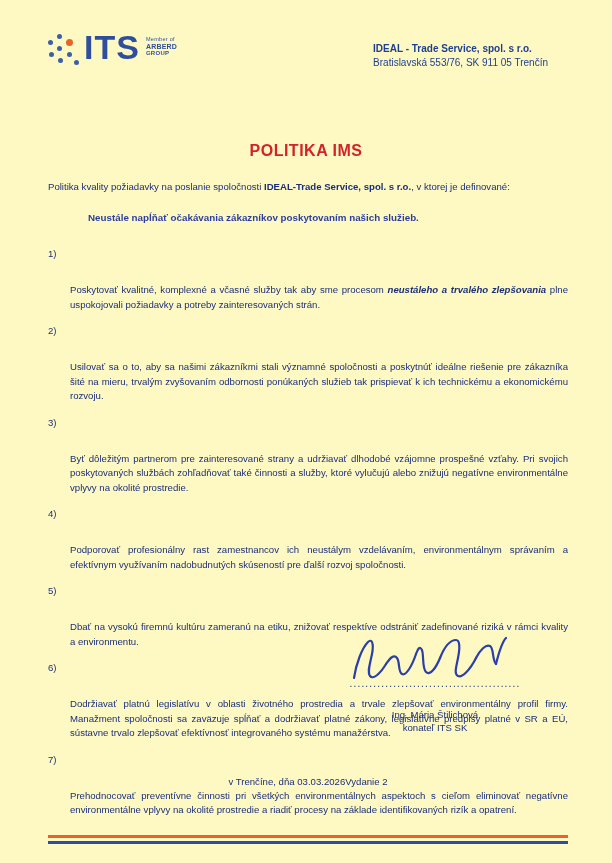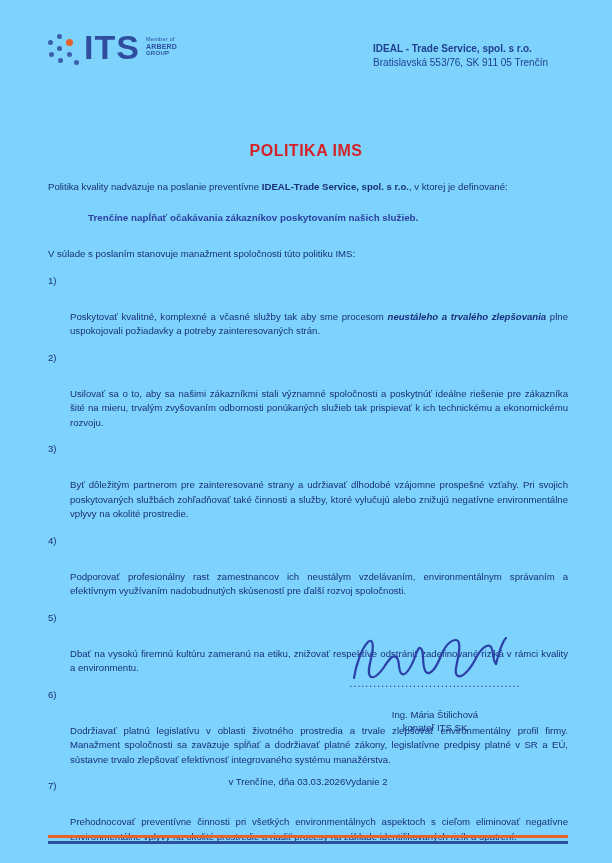--- a/index.html
+++ b/index.html
@@ -12,21 +12,21 @@
     height: 863px;
     position: relative;
     font-family: "Liberation Sans", sans-serif;
     color: #1a1a6e;
     overflow: hidden;
   }
 
   .page {
     position: absolute;
     inset: 0;
-    background: #7dd3fc;
+    background: #fef9c3;
   }
 
   
   .header {
     position: absolute;
     top: 30px;
     left: 48px;
     right: 48px;
     height: 60px;
   }
@@ -244,26 +244,25 @@
       <div class="c-name">IDEAL - Trade Service, spol. s r.o.</div>
       <div class="c-addr">Bratislavská 553/76, SK 911 05 Trenčín</div>
     </div>
   </div>
 
   <div class="doc-title">POLITIKA IMS</div>
 
   <div class="content">
 
     <div class="para">
-      <span>Politika kvality nadväzuje na poslanie preventívne </span><b>IDEAL-Trade Service, spol. s r.o.</b><span>, v ktorej je definované:</span>
+      <span>Politika kvality požiadavky na poslanie spoločnosti </span><b>IDEAL-Trade Service, spol. s r.o.</b><span>, v ktorej je definované:</span>
     </div>
 
-    <div class="highlight">Trenčíne napĺňať očakávania zákazníkov poskytovaním našich služieb.</div>
-
-    <div class="intro2">V súlade s poslaním stanovuje manažment spoločnosti túto politiku IMS:</div>
+    <div class="highlight">Neustále napĺňať očakávania zákazníkov poskytovaním našich služieb.</div>
+
 
     <ol class="points">
       <li>
         <span class="num">1)</span>
         <span class="txt"><span>Poskytovať kvalitné, komplexné a včasné služby tak aby sme procesom </span><span class="ital-bold">neustáleho a trvalého zlepšovania</span><span> plne uspokojovali požiadavky a potreby zainteresovaných strán.</span></span>
       </li>
       <li>
         <span class="num">2)</span>
         <span class="txt"><span>Usilovať sa o to, aby sa našimi zákazníkmi stali významné spoločnosti a poskytnúť ideálne riešenie pre zákazníka šité na mieru, trvalým zvyšovaním odbornosti ponúkaných služieb tak prispievať k ich technickému a ekonomickému rozvoju.</span><span class="ital-bold"></span><span></span></span>
       </li>

